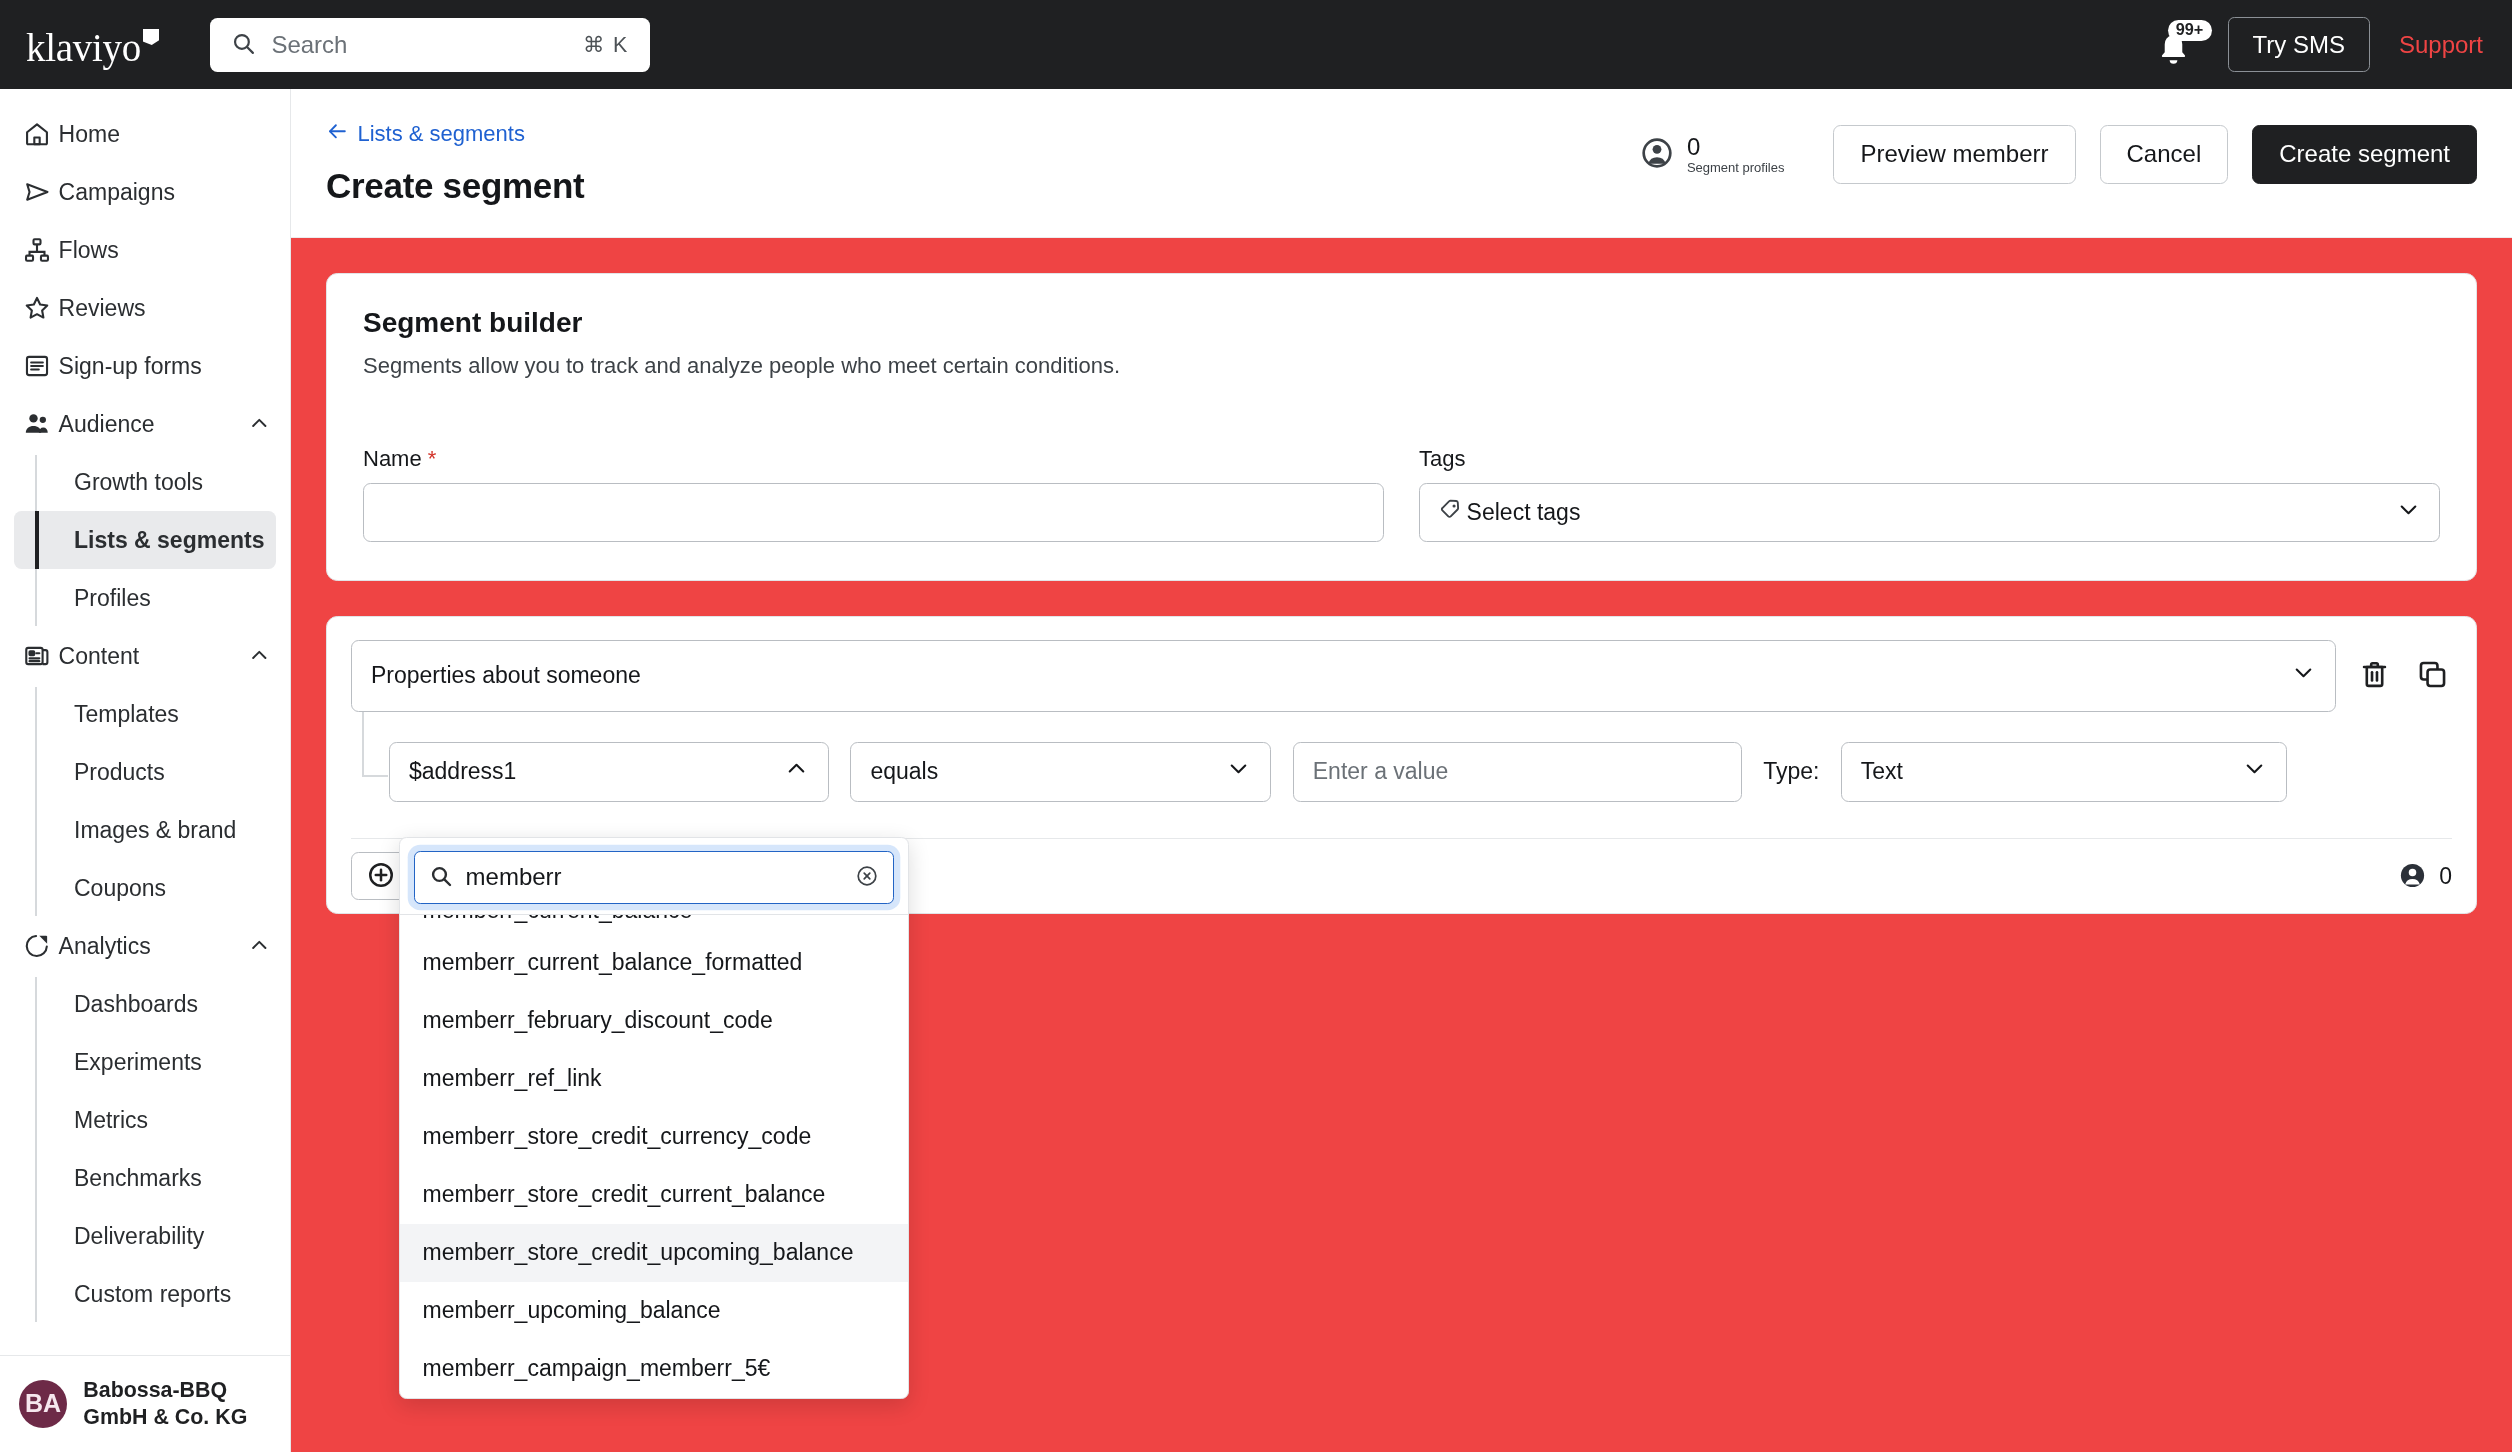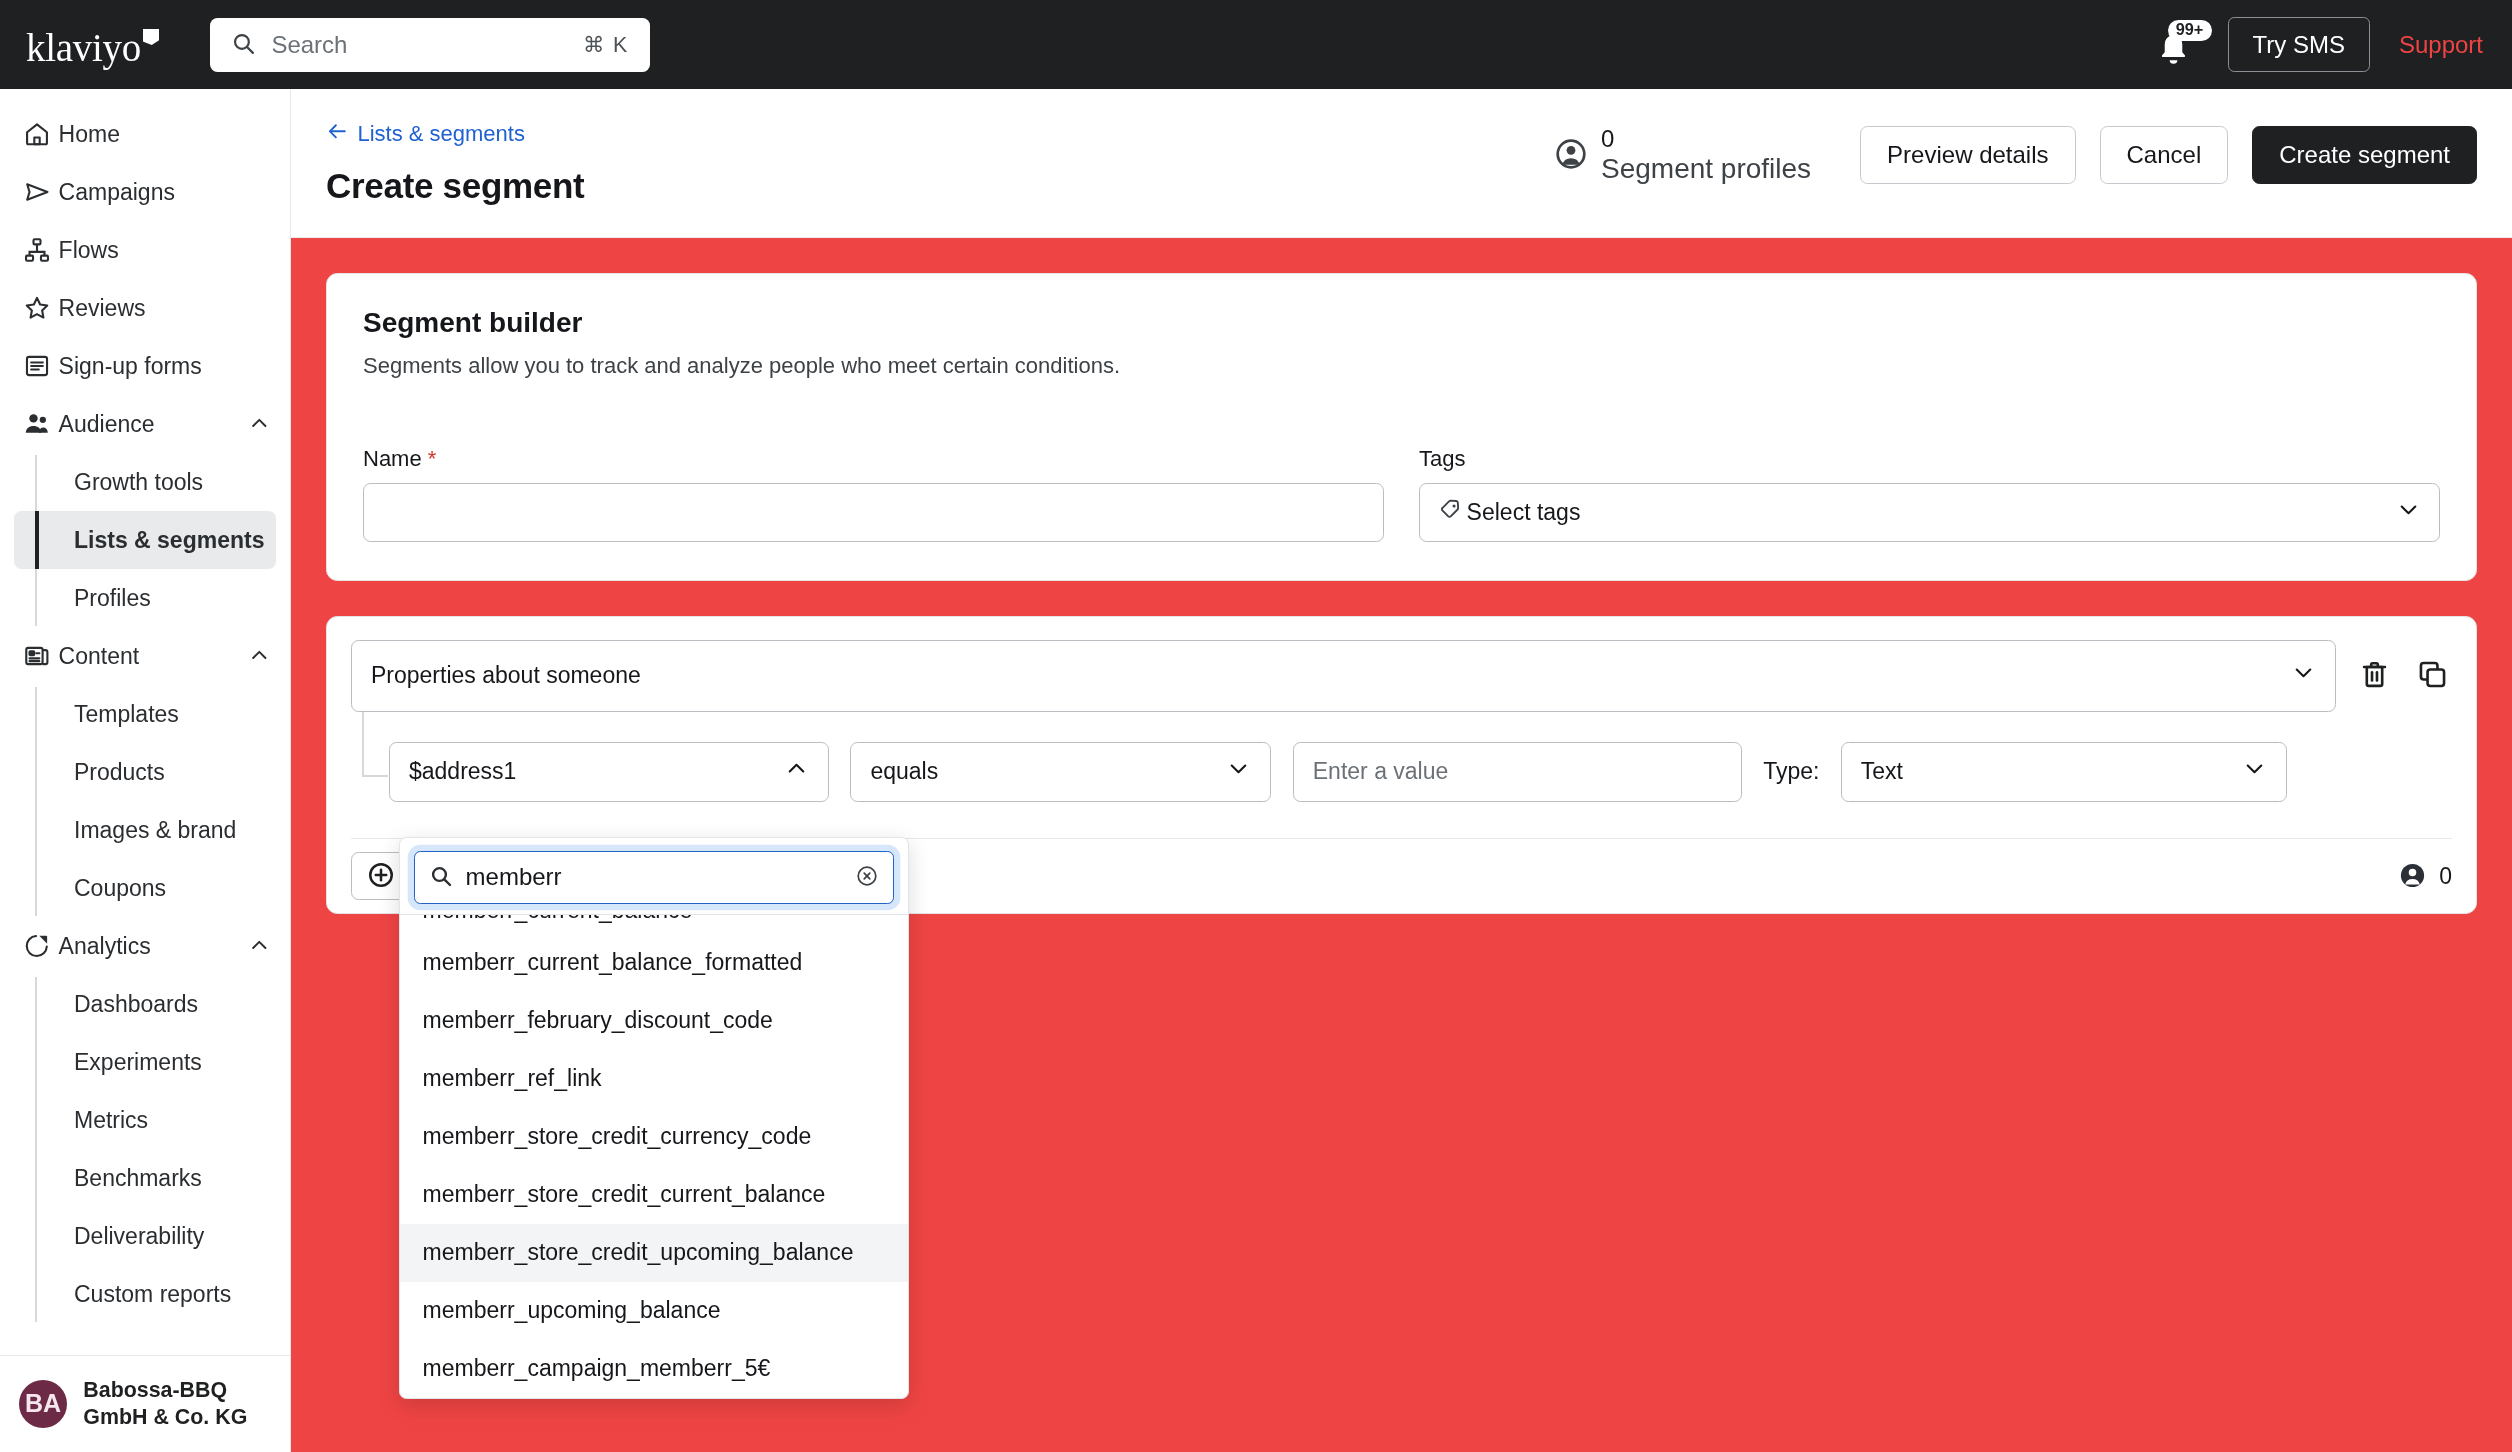--- a/index.html
+++ b/index.html
@@ -129,21 +129,21 @@
   .page-title {
     font-size: 35px; font-weight: bold; color: #15171a;
     margin-top: 17.6px; letter-spacing: -0.3px;
   }
   .head-actions {
     position: absolute; right: 35px; top: 36px;
     display: flex; align-items: center; gap: 24px;
   }
   .profiles-chip { display: flex; align-items: center; gap: 12.6px; margin-right: 25px; }
   .profiles-count { font-size: 24px; color: #15171a; line-height: 1.15; }
-  .profiles-label { font-size: 28px; color: #3d4247; line-height: 1.15; }
+  .profiles-label { font-size: 13px; color: #3d4247; line-height: 1.15; }
   .btn {
     font-family: inherit; cursor: pointer;
     border-radius: 7.5px; font-size: 24px;
     padding: 16.3px 26px; line-height: 1;
   }
   .btn-outline { background: #fff; border: 1.3px solid #c5c9cd; color: #15171a; }
   .btn-dark { background: #1f2022; border: 1.3px solid #1f2022; color: #fff; }
 
   .content-area {
     background: #ef4444; border-top: 1.3px solid #ececee;
@@ -453,21 +453,21 @@
             <circle cx="12" cy="12" r="9.4" fill="none" stroke="#3d4247" stroke-width="1.9"></circle>
             <circle cx="12" cy="9.4" r="3.1"></circle>
             <path d="M5.8 19.6a6.5 6.5 0 0 1 12.4 0z"></path>
           </svg>
         </span>
         <div>
           <div class="profiles-count">0</div>
           <div class="profiles-label">Segment profiles</div>
         </div>
       </div>
-      <button class="btn btn-outline">Preview details</button>
+      <button class="btn btn-outline">Preview memberr</button>
       <button class="btn btn-outline">Cancel</button>
       <button class="btn btn-dark">Create segment</button>
     </div>
   </div>
 
   <div class="content-area">
 
     <div class="card card-builder">
       <div class="card-title">Segment builder</div>
       <div class="card-sub">Segments allow you to track and analyze people who meet certain conditions.</div>

